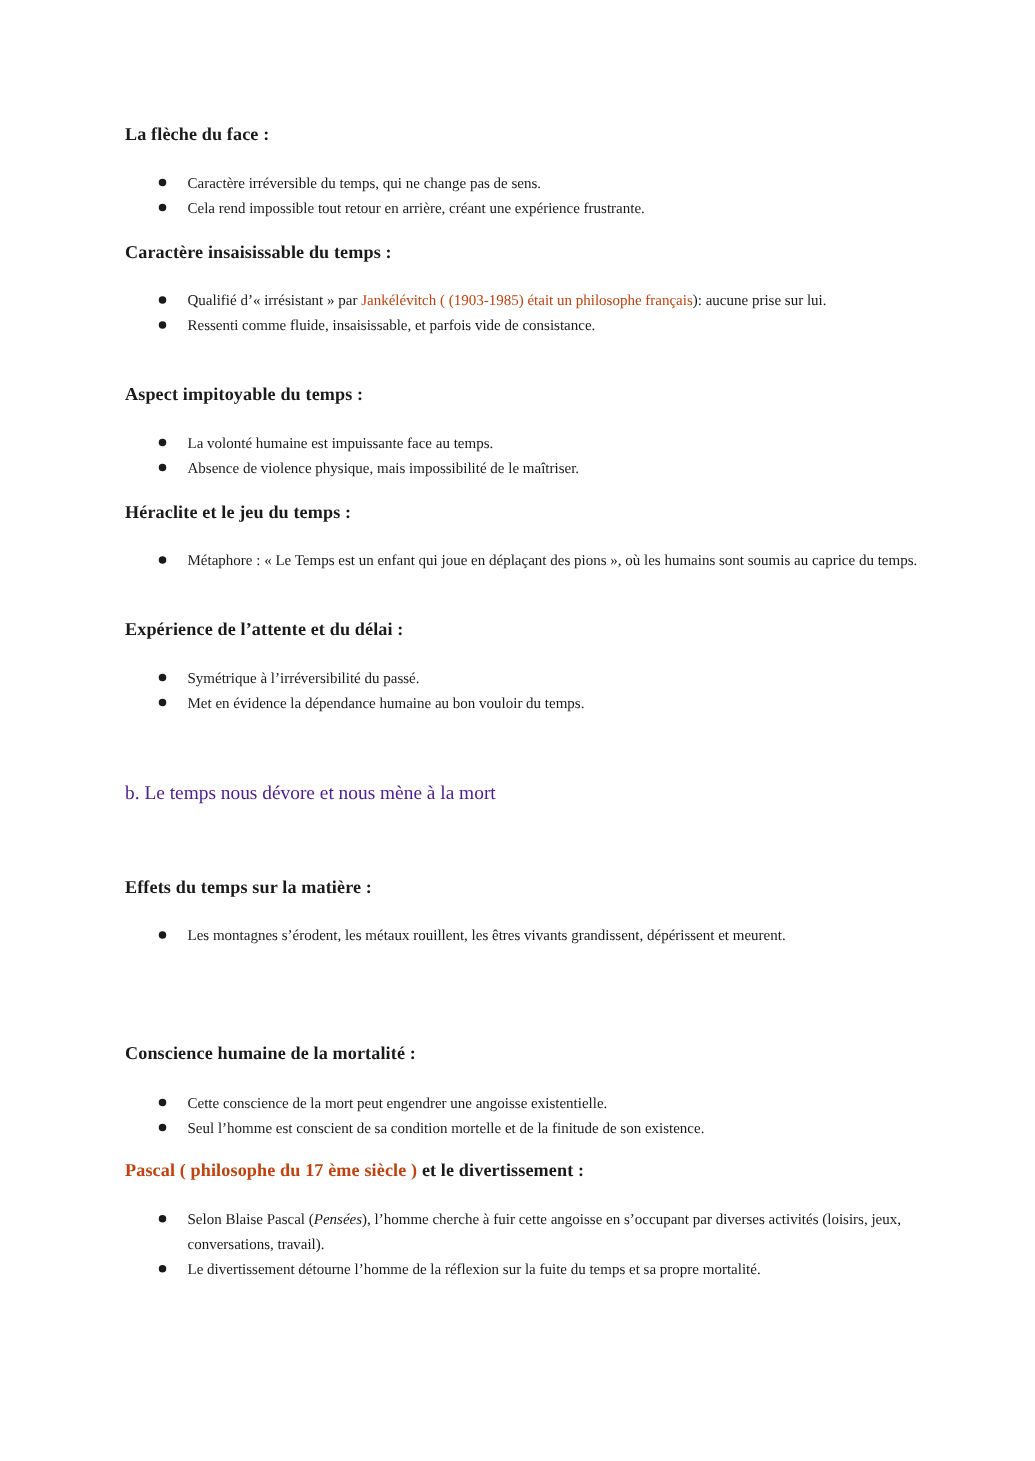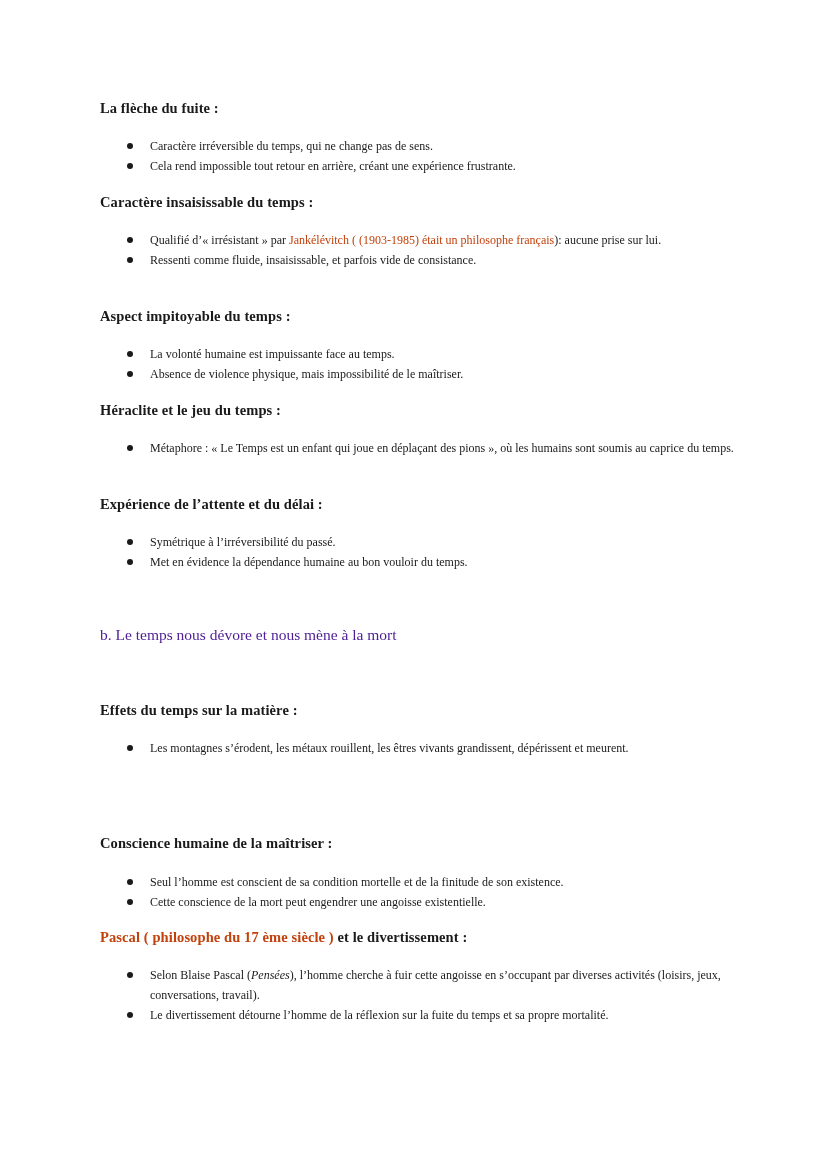--- a/index.html
+++ b/index.html
@@ -27,21 +27,21 @@
   li::before {
     content: ""; position: absolute; left: 27px; top: 7px;
     width: 6px; height: 6px; border-radius: 50%; background: #1a1a1a;
   }
 </style>
 </head>
 <body>
 
 <div class="page">
 
-  <div class="h" style="top:100px">La flèche du fuite :</div>
+  <div class="h" style="top:100px">La flèche du face :</div>
   <ul style="top:136px">
     <li>Caractère irréversible du temps, qui ne change pas de sens.</li>
     <li>Cela rend impossible tout retour en arrière, créant une expérience frustrante.</li>
   </ul>
 
   <div class="h" style="top:194px">Caractère insaisissable du temps :</div>
   <ul style="top:230px">
     <li><span>Qualifié d’« irrésistant » par </span><span class="red">Jankélévitch ( (1903-1985) était un philosophe français</span><span>): aucune prise sur lui.</span></li>
     <li>Ressenti comme fluide, insaisissable, et parfois vide de consistance.</li>
   </ul>
@@ -63,24 +63,24 @@
     <li>Met en évidence la dépendance humaine au bon vouloir du temps.</li>
   </ul>
 
   <div class="orange" style="top:626px">b. Le temps nous dévore et nous mène à la mort</div>
 
   <div class="h" style="top:702px">Effets du temps sur la matière :</div>
   <ul style="top:738px">
     <li>Les montagnes s’érodent, les métaux rouillent, les êtres vivants grandissent, dépérissent et meurent.</li>
   </ul>
 
-  <div class="h" style="top:835px">Conscience humaine de la maîtriser :</div>
+  <div class="h" style="top:835px">Conscience humaine de la mortalité :</div>
   <ul style="top:872px">
+    <li>Cette conscience de la mort peut engendrer une angoisse existentielle.</li>
     <li>Seul l’homme est conscient de sa condition mortelle et de la finitude de son existence.</li>
-    <li>Cette conscience de la mort peut engendrer une angoisse existentielle.</li>
   </ul>
 
   <div class="h" style="top:929px"><span class="red">Pascal ( philosophe du 17 ème siècle )</span><span> et le divertissement :</span></div>
   <ul style="top:965px">
     <li><span>Selon Blaise Pascal (</span><i>Pensées</i><span>), l’homme cherche à fuir cette angoisse en s’occupant par diverses activités (loisirs, jeux, conversations, travail).</span></li>
     <li>Le divertissement détourne l’homme de la réflexion sur la fuite du temps et sa propre mortalité.</li>
   </ul>
 
 </div>
 

